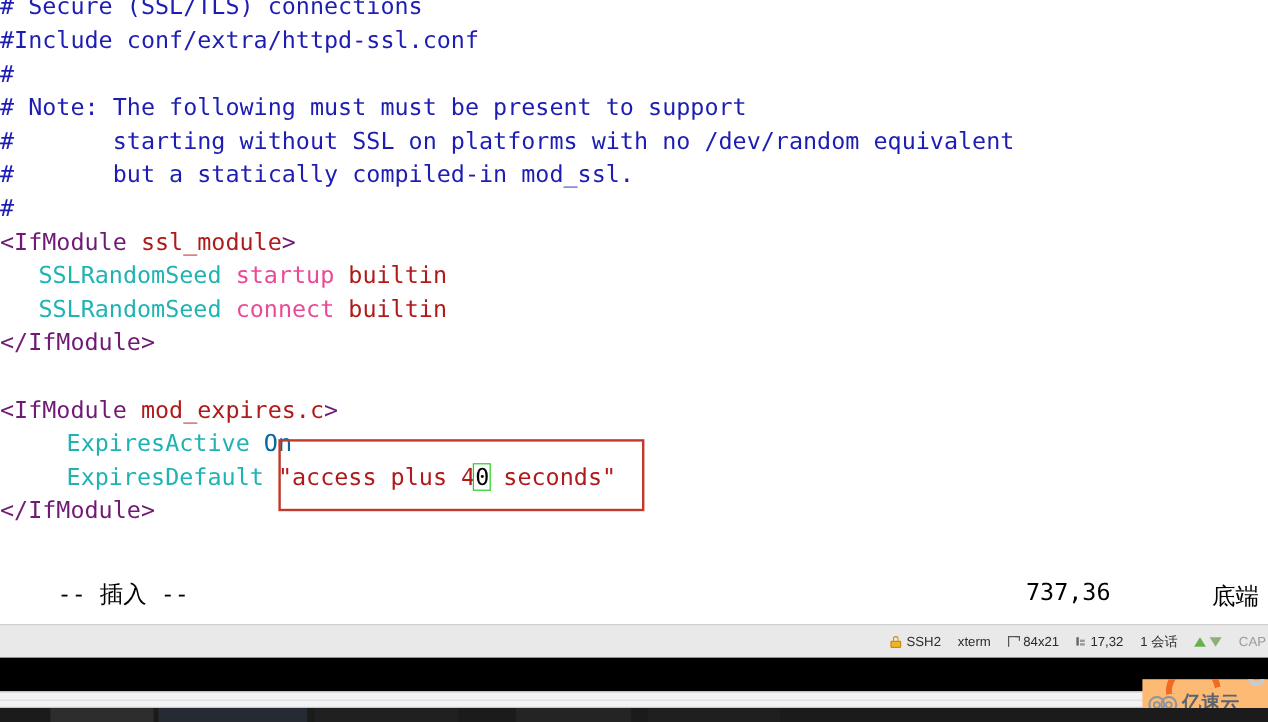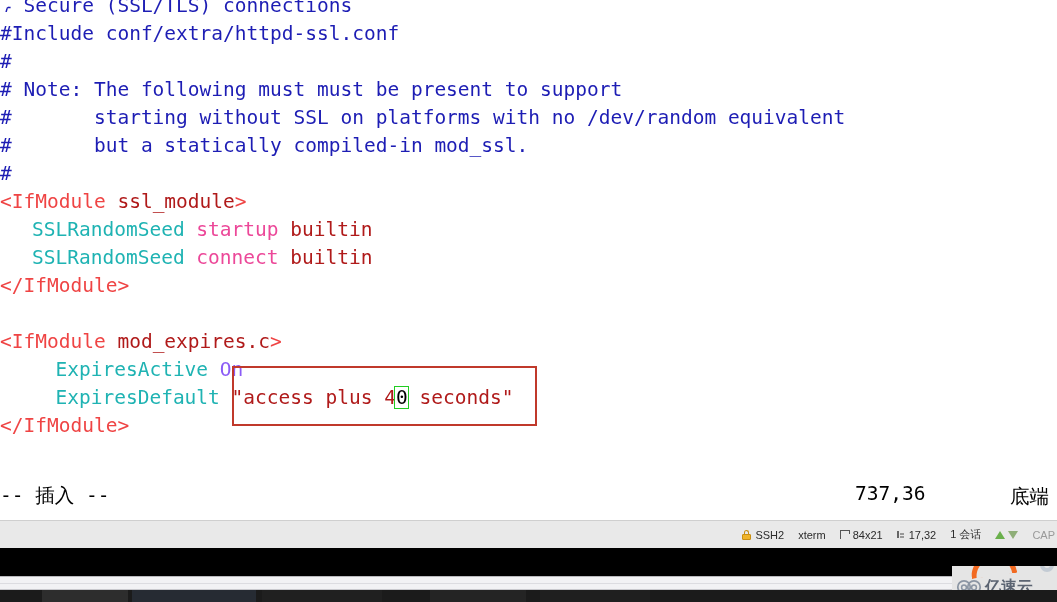--- a/index.html
+++ b/index.html
@@ -17,44 +17,43 @@
 
   
   #terminal {
     position: absolute;
     left: 0;
     top: 0;
     width: 1057px;
     height: 520px;
     background: #ffffff;
     overflow: hidden;
-    border-radius: 25px;
   }
 
   #code {
     position: absolute;
     left: 0;
     top: -8px;
     width: 1057px;
     font-family: "DejaVu Sans Mono", "Liberation Mono", monospace;
     font-size: 19.5px;
     line-height: 28px;
     white-space: pre;
     letter-spacing: 0px;
   }
 
   .ln { height: 28px; white-space: pre; }
 
   
   .c-comment  { color: #1d1db4; }           
-  .c-tag      { color: #ef4444; }           
+  .c-tag      { color: #701a75; }           
   .c-arg      { color: #b01a1a; text-align: right; }           
   .c-dir      { color: #1fb3b3; margin-left: 32px; }           
   .c-plain    { color: #ec4899; }           
-  .c-on       { color: #8b5cf6; }           
+  .c-on       { color: #0369a1; }           
   .c-str      { color: #b01a1a; }           
 
   
   .cursor {
     display: inline-block;
     background: #ffffff;
     color: #000000;
     border: 1.5px solid #22cc22;
     line-height: 21px;
     margin: 0 -1.5px;
@@ -79,21 +78,21 @@
     position: absolute;
     left: 0;
     top: 482px;
     width: 1057px;
     height: 30px;
     font-family: "DejaVu Sans Mono", "Liberation Mono", monospace;
     font-size: 19.5px;
     color: #000000;
     white-space: pre;
   }
-  #vim-mode { position: absolute; left: 0px;  top: 0px; }
+  #vim-mode { position: absolute; left: 0px;  top: 0px; padding-left: 48px; }
   #vim-pos  { position: absolute; left: 855px; top: 0px; }
   #vim-loc  { position: absolute; left: 1010px; top: 1px; }
 
   
   #statusbar {
     position: absolute;
     left: 0;
     top: 520px;
     width: 1057px;
     height: 28px;
@@ -233,21 +232,21 @@
   #tb-seg-4 { left: 430px; width: 96px;  background: #242424; }
   #tb-seg-5 { left: 540px; width: 110px; background: #1f1f1f; }
 
   
   #watermark {
     position: absolute;
     left: 952px;
     top: 566px;
     width: 105px;
     height: 24px;
-    background: #e5e5e5;
+    background: #fdba74;
     overflow: hidden;
     text-decoration: underline;
   }
   #wm-orange {
     position: absolute;
     left: 18px;
     top: -12px;
     width: 46px;
     height: 22px;
     border: 5px solid #f26a21;

